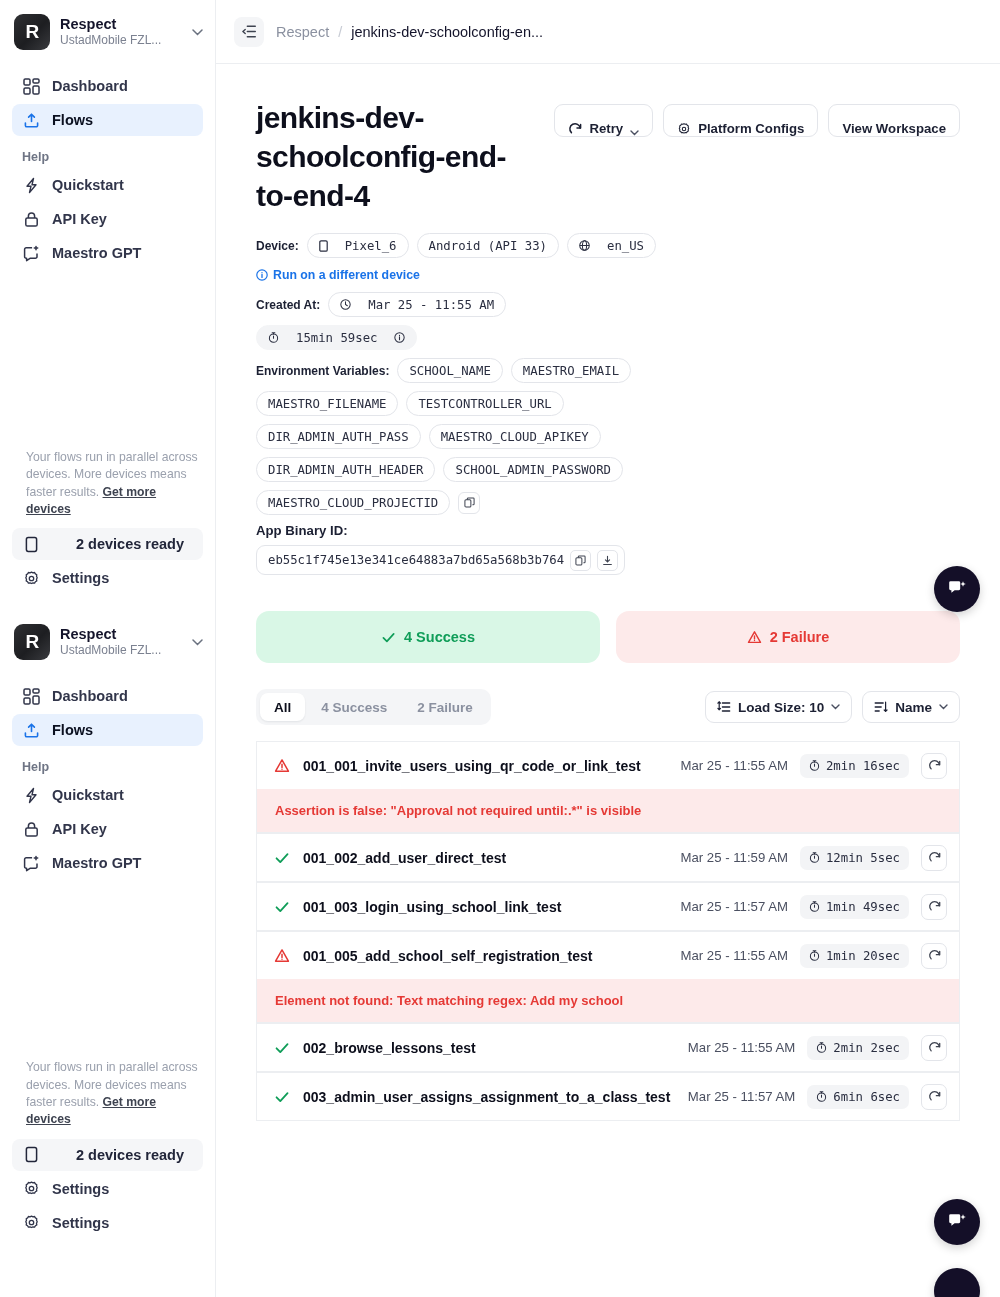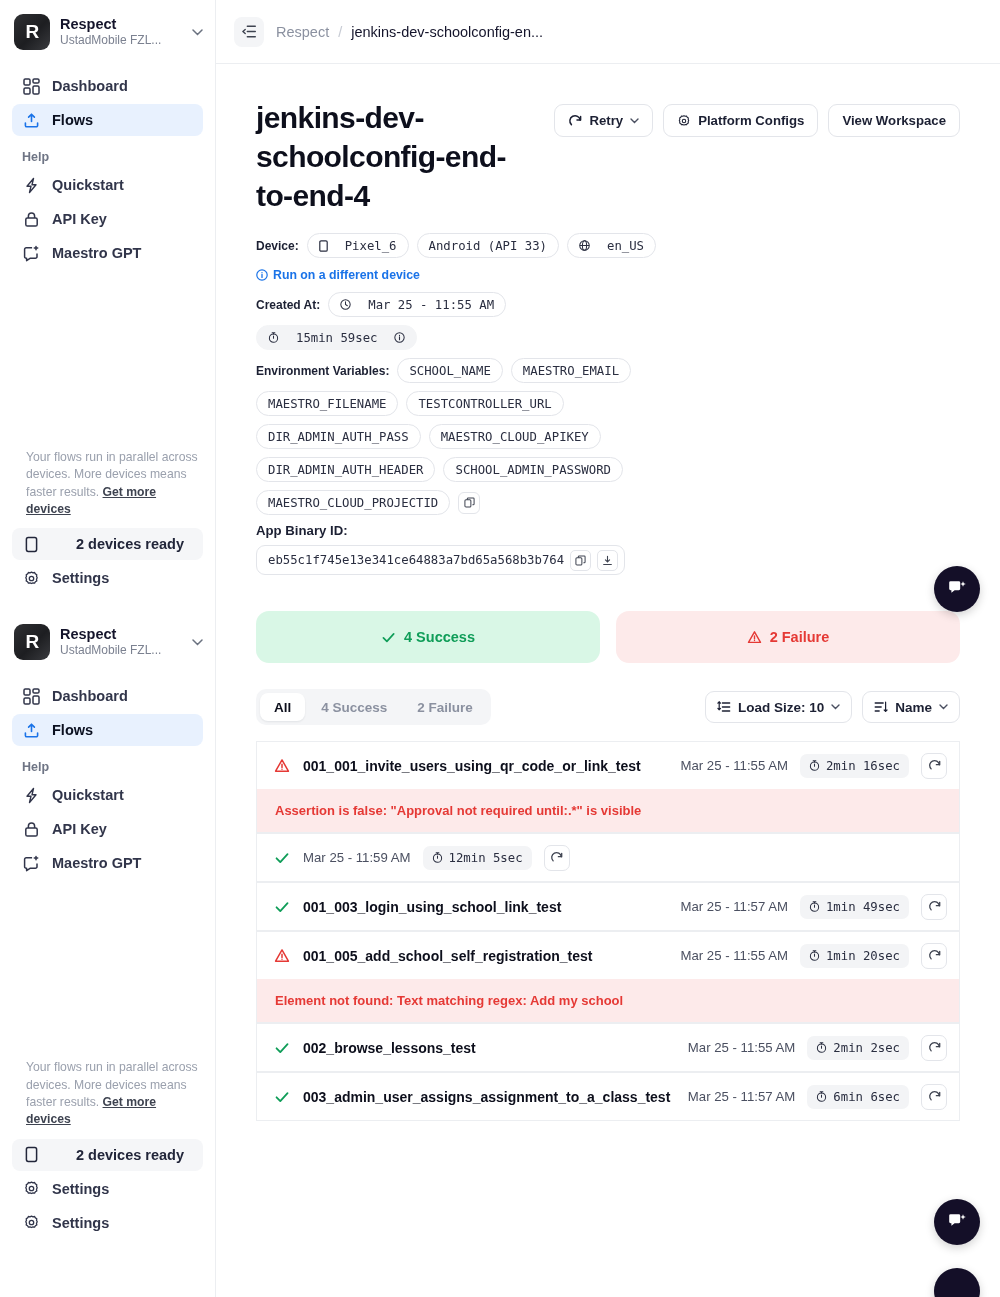--- a/index.html
+++ b/index.html
@@ -80,21 +80,21 @@
   .content { padding: 34px 40px 0 40px; }
 
   .title-row { display: flex; align-items: flex-start; justify-content: space-between; gap: 20px; }
   h1.page-title {
     font-size: 30px; font-weight: 800; letter-spacing: -0.6px;
     line-height: 1.3; color: #0d0f1c; max-width: 370px;
   }
   .actions { display: flex; align-items: center; gap: 10px; padding-top: 6px; }
   .btn {
     height: 33px; border: 1px solid #e3e5ea; border-radius: 9px;
-    background: #fff; display: inline-flex; align-items: center; gap: 7px;
+    background: #fff; display: inline-flex; align-items: flex-end; gap: 7px;
     padding: 0 13px; font-size: 13.2px; font-weight: 700; color: #1c2033;
     cursor: pointer; white-space: nowrap;
   }
 
   .meta { margin-top: 18px; }
   .meta-line { display: flex; flex-wrap: wrap; align-items: center; gap: 8px; margin-bottom: 8px; }
   .meta-label { font-size: 12px; font-weight: 700; color: #1c2033; }
   .pill {
     border: 1px solid #e3e5ea; border-radius: 20px; height: 25px;
     display: inline-flex; align-items: center; gap: 17px; padding: 0 11px;
@@ -645,20 +645,21 @@
           <div class="err">Assertion is false: "Approval not required until:.*" is visible</div>
         </div>
 
         <div class="card">
           <div class="row">
             <span class="st">
               <svg width="16" height="16" viewBox="0 0 15 15">
                   <path d="M2.4 7.8l3.5 3.5 6.8-7.4" stroke="#0f9d58" stroke-width="1.7" fill="none" stroke-linecap="round" stroke-linejoin="round"></path>
                 </svg>
             </span>
+            <span class="nm">001_002_add_user_direct_test</span>
             <span class="ts">Mar 25 - 11:59 AM</span>
             <span class="dur">
               <span>
                 <svg width="11" height="11" viewBox="0 0 12 12">
                     <circle cx="6" cy="6.7" r="4.5" stroke="#2a2e40" stroke-width="1.1" fill="none"></circle>
                     <path d="M4.5.9h3M6 .9v1.3M6 4.3v2.4" stroke="#2a2e40" stroke-width="1.1" stroke-linecap="round"></path>
                   </svg>
               </span>
               <span>12min 5sec</span>
             </span>

